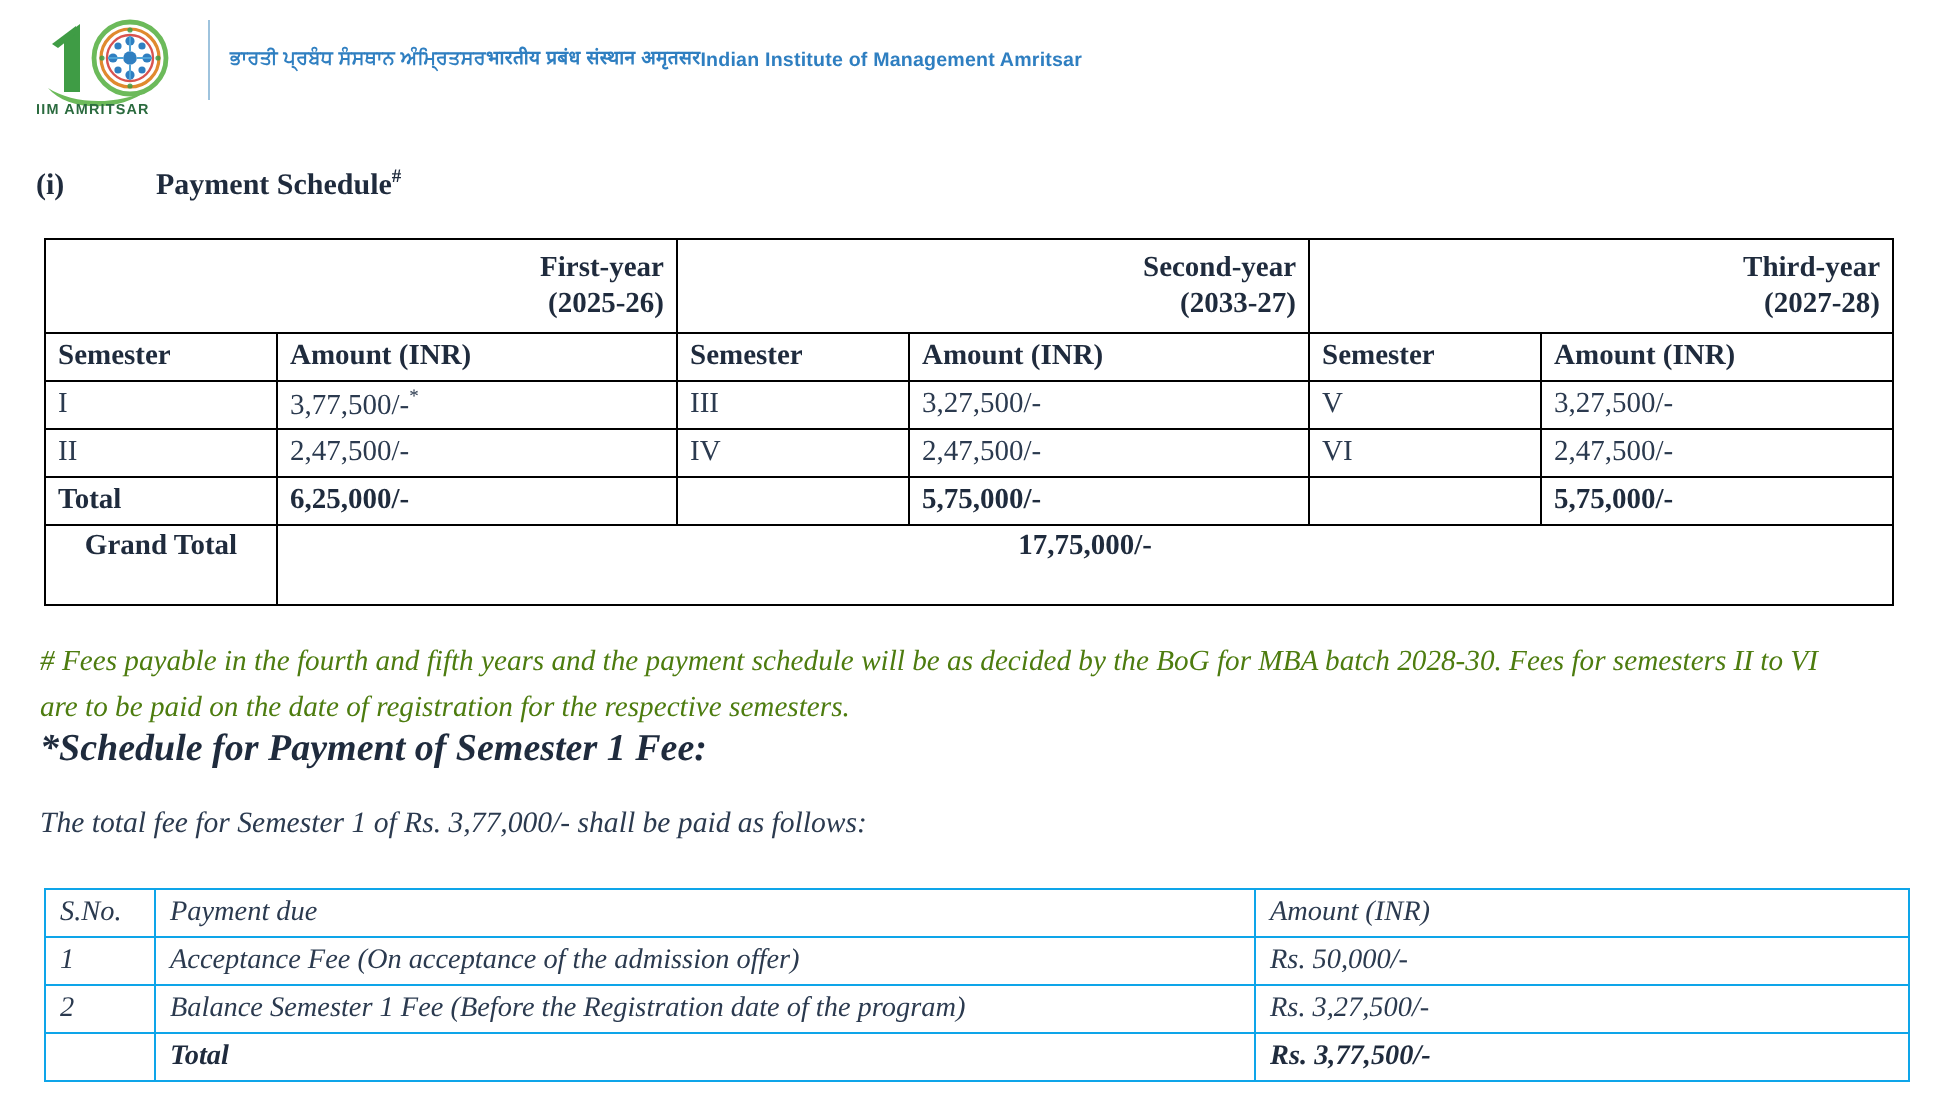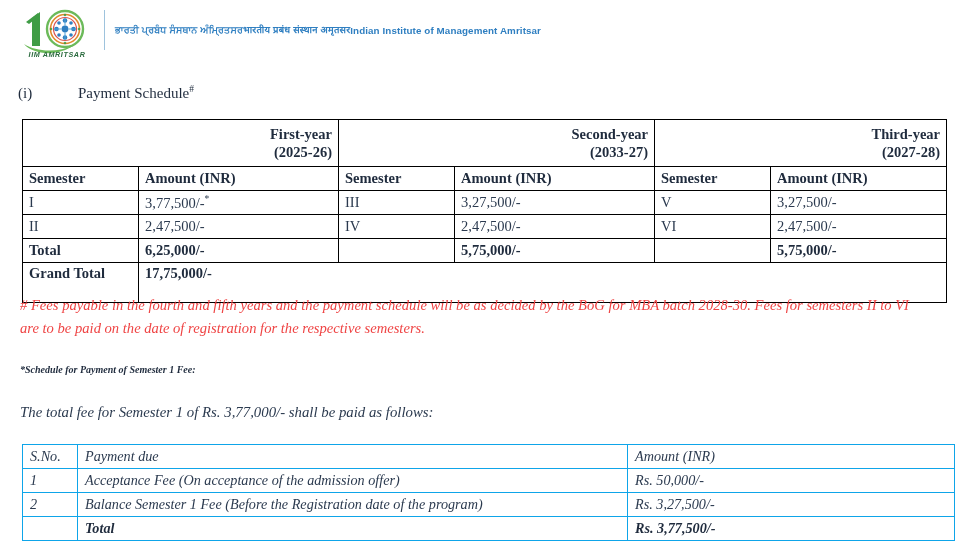--- a/index.html
+++ b/index.html
@@ -10,63 +10,63 @@
     color:#1f2b3d;
     overflow:hidden;
     position:relative;
   }
   .page{position:relative;width:973px;height:554px;}
 
   
   .logo-block{position:absolute;left:18px;top:6px;display:flex;align-items:center;}
   .logo-mark{position:relative;width:78px;height:56px;flex:0 0 auto;}
   .logo-caption{
-    position:absolute;left:0;top:44px;width:78px;text-align:center;
+    position:absolute;left:0;top:44px;width:78px;
     font-family:"Liberation Sans","DejaVu Sans",sans-serif;
-    font-size:7.2px;font-weight:700;letter-spacing:.6px;color:#2b6b3f;font-style:italic;
+    font-size:7.2px;font-weight:700;letter-spacing:.6px;color:#2b6b3f;
   }
   .logo-divider{
     width:1px;height:40px;background:#9ec3dd;margin:0 10px 8px 8px;flex:0 0 auto;
   }
   .logo-text{display:flex;flex-direction:row;justify-content:center;padding-bottom:6px;}
   .logo-text .l1,.logo-text .l2{
     font-family:"Liberation Sans","DejaVu Sans",sans-serif;
     font-size:9.5px;color:#2f7fc1;line-height:1.35;letter-spacing:.2px;font-weight:600;
   }
   .logo-text .l3{
     font-family:"Liberation Sans","DejaVu Sans",sans-serif;
     font-size:9.8px;color:#2f7fc1;line-height:1.4;font-weight:700;letter-spacing:.1px;
   }
 
   
-  .sec-head{position:absolute;left:18px;top:84px;font-size:15px;font-weight:400;}
+  .sec-head{position:absolute;left:18px;top:84px;font-size:15px;font-weight:700;}
   .sec-head .num{display:inline-block;width:60px;}
   .sup{font-size:9.5px;vertical-align:super;}
 
   
   table{border-collapse:collapse;}
   .fee-table{position:absolute;left:22px;top:119px;width:924px;table-layout:fixed;}
   .fee-table td,.fee-table th{
     border:1px solid #000;padding:1px 6px;font-size:14.5px;vertical-align:middle;
     color:#2b3a4f;
   }
   .fee-table .yr{text-align:right;font-weight:700;height:44px;line-height:1.25;color:#1f2b3d;}
   .fee-table .sub{font-weight:700;height:21px;color:#1f2b3d;}
   .fee-table .cell{height:21px;}
   .fee-table .bold{font-weight:700;color:#1f2b3d;}
-  .fee-table .gt{height:36px;vertical-align:top;padding-top:2px;}
+  .fee-table .gt{height:36px;vertical-align:top;padding-top:2px;text-align:center;}
 
   
   .note{
-    position:absolute;left:20px;top:294px;width:906px;
-    font-style:italic;font-size:14.6px;line-height:1.55;color:#ef4444;
+    position:absolute;left:20px;top:320px;width:906px;
+    font-style:italic;font-size:14.6px;line-height:1.55;color:#4d7c0f;
   }
   .subhead{
     position:absolute;left:20px;top:364px;
-    font-style:italic;font-weight:700;font-size:10px;color:#1f2b3d;
+    font-style:italic;font-weight:700;font-size:19px;color:#1f2b3d;
   }
   .lead{
     position:absolute;left:20px;top:404px;
     font-style:italic;font-size:14.8px;color:#2b3a4f;
   }
 
   
   .sch-table{position:absolute;left:22px;top:444px;width:933px;table-layout:fixed;}
   .sch-table td{
     border:1px solid #0ea5e9;padding:1px 7px;height:21px;

